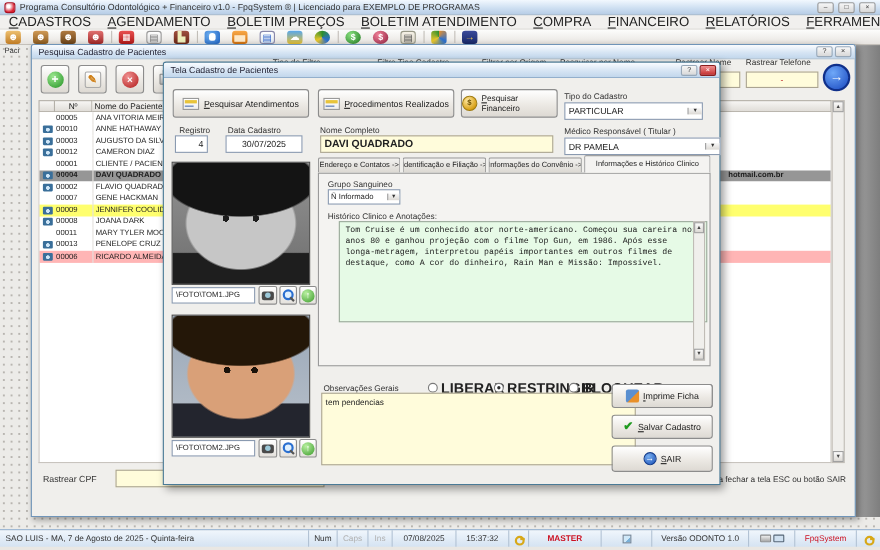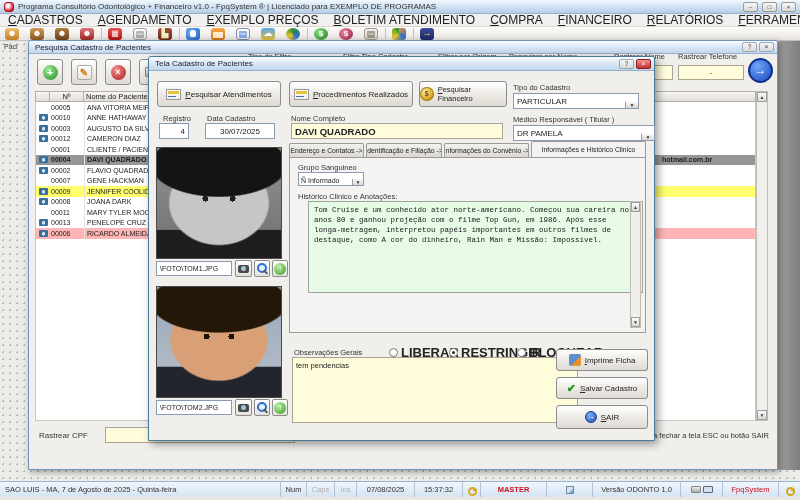--- a/index.html
+++ b/index.html
@@ -52,21 +52,21 @@
   .keyic::after{content:"";position:absolute;left:5px;top:3px;width:4px;height:2px;background:#d8a818}
   .monic{width:10px;height:7px;background:#cfe0f0;border:1px solid #567;border-radius:1px}
   .prnic2{width:10px;height:7px;background:linear-gradient(#eee,#aaa);border:1px solid #888;border-radius:1px}
   .noteic{width:8px;height:8px;background:linear-gradient(135deg,#cfe8f8 60%,#7ab0d8 61%);border:1px solid #789}
 
   
   .b3{background:linear-gradient(#ffffff,#ece9e4 55%,#ddd9d3);border:1px solid #8c8c8c;border-radius:3px;display:flex;align-items:center;justify-content:center;gap:4px;font-size:8px;color:#222}
   .yinput{background:#fffcdb;border:1px solid #aaa492;font-size:8px;display:flex;align-items:center;padding:0 3px;white-space:nowrap;overflow:hidden}
   .winput{background:#fff;border:1px solid #8a9ab0;font-size:8px;display:flex;align-items:center;padding:0 3px;white-space:nowrap;overflow:hidden}
   .lbl{font-size:7.5px;color:#333;white-space:nowrap}
-  .combo{background:#fff;border:1px solid #8a9ab0;display:flex;align-items:flex-end}
+  .combo{background:#fff;border:1px solid #8a9ab0;display:flex;align-items:center}
   .combo .v{flex:1;font-size:8px;padding:2px 3px;white-space:nowrap;overflow:hidden}
   .combo .dd{width:13px;background:linear-gradient(#f8f8f8,#dcd9d4);border-left:1px solid #9a9a9a;font-size:5px;color:#333;display:flex;align-items:center;justify-content:center}
 
   
   .pwin{left:28px;top:40px;width:750px;height:430px;background:#f0efec;border:1px solid #6f94b8;box-shadow:2px 2px 6px rgba(0,0,0,.35);border-radius:3px 3px 0 0;z-index:2}
   .tb{position:absolute;left:0;top:0;right:0;height:13px;background:linear-gradient(#fafcff,#d7e5f4 55%,#c2d7ec);border-bottom:1px solid #93afcc;display:flex;align-items:center;padding:0 3px;border-radius:2px 2px 0 0}
   .tb .t{font-size:8px;color:#223;flex:1;padding-left:3px;white-space:nowrap}
   .tbtn{width:15px;height:10px;background:linear-gradient(#f7f7f7,#d8d8d8);border:1px solid #98a8b8;border-radius:2px;font-size:6.5px;line-height:8px;text-align:center;color:#333;margin-left:2px}
   .tbtn.red{background:linear-gradient(#f09090,#c43030);border-color:#8a1c1c;color:#fff}
 
@@ -139,21 +139,21 @@
     <span class="appicon"></span>
     <span class="t">Programa Consultório Odontológico + Financeiro v1.0 - FpqSystem ® | Licenciado para  EXEMPLO DE PROGRAMAS</span>
     <span class="wbtn">–</span>
     <span class="wbtn">□</span>
     <span class="wbtn">×</span>
   </div>
 
   <div class="abs menubar">
     <span class="mi ul">CADASTROS</span>
     <span class="mi ul">AGENDAMENTO</span>
-    <span class="mi ul">EXEMPLO PREÇOS</span>
+    <span class="mi ul">BOLETIM PREÇOS</span>
     <span class="mi ul">BOLETIM ATENDIMENTO</span>
     <span class="mi ul">COMPRA</span>
     <span class="mi ul">FINANCEIRO</span>
     <span class="mi ul">RELATÓRIOS</span>
     <span class="mi ul">FERRAMENTAS</span>
     <span class="mi ul">AJUDA</span>
   </div>
 
   <div class="abs toolbar">
     <span class="ti c-tan">☻</span>

